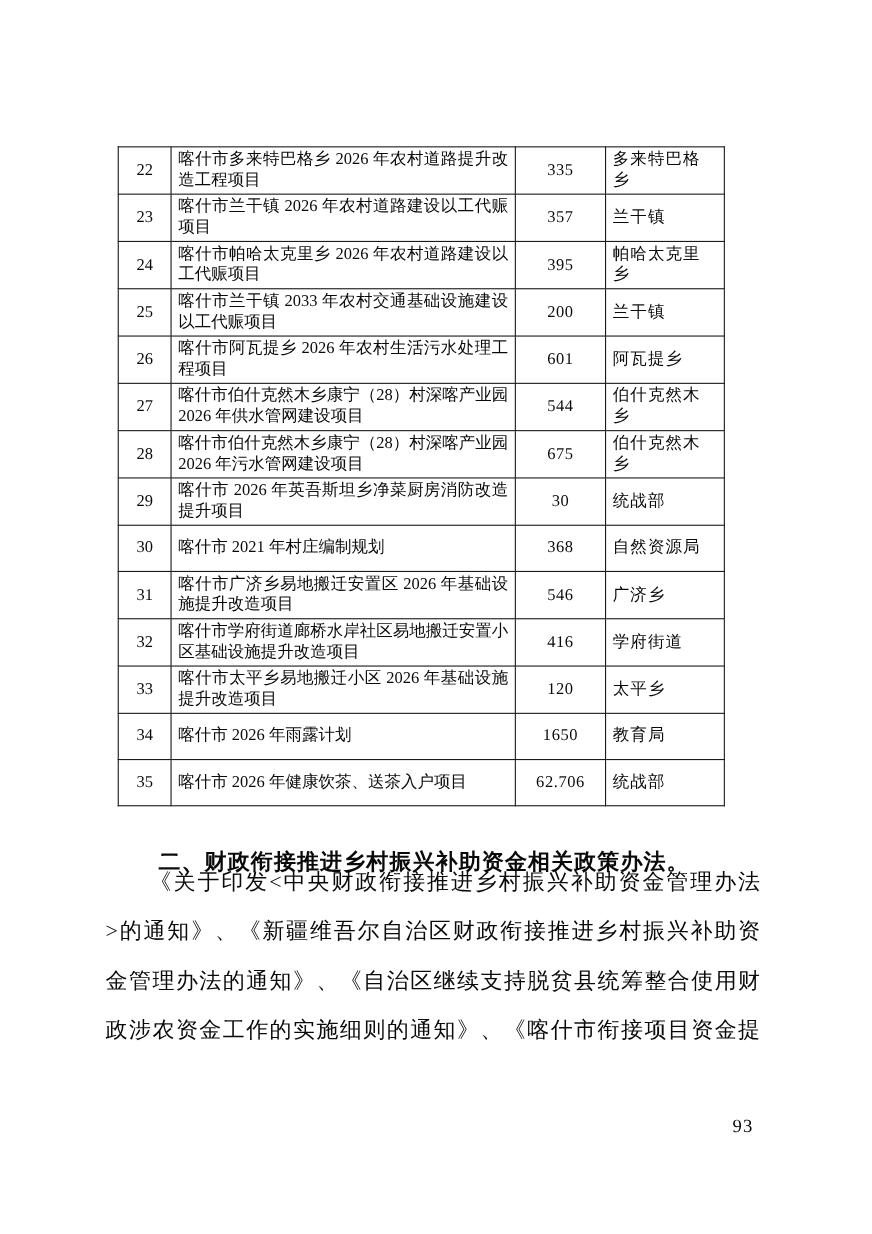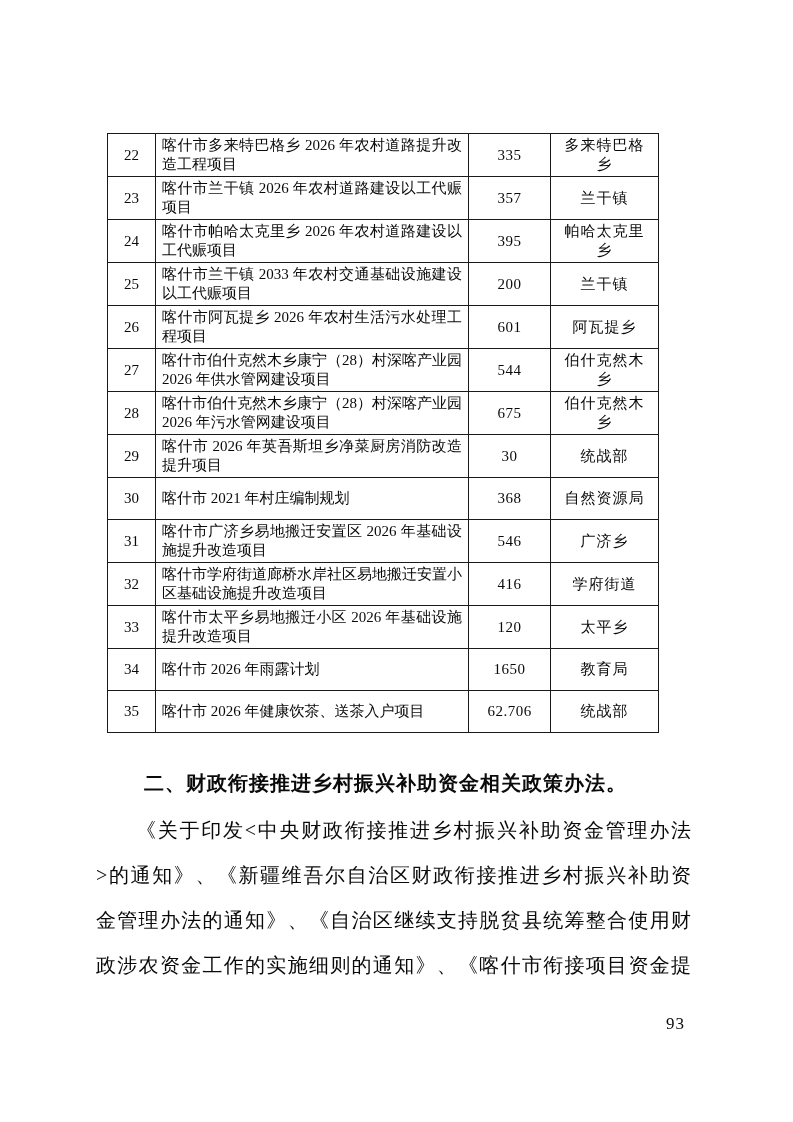--- a/index.html
+++ b/index.html
@@ -28,40 +28,40 @@
     border: 1px solid #1a1a1a;
     font-size: 15px;
     line-height: 19px;
     vertical-align: middle;
     padding: 2px 6px;
     overflow: hidden;
   }
   .cell-no      { text-align: center; padding: 2px 1px; }
   .cell-project { text-align: justify; }
   .cell-amount  { text-align: center; letter-spacing: 0.5px; }
-  .cell-unit    { text-align: center; letter-spacing: 1px; padding-left: 8px; }
+  .cell-unit    { text-align: left; letter-spacing: 1px; padding-left: 8px; }
 
   
   .section-heading {
     position: absolute;
     left: 96px;
     top: 770px;
     width: 596px;
     font-size: 20px;
     font-weight: bold;
     letter-spacing: 1px;
     text-indent: 48px;
     white-space: nowrap;
   }
 
   
   .paragraph {
     position: absolute;
     left: 96px;
-    top: 808px;
+    top: 780px;
     width: 595px;
     font-size: 20px;
   }
   .para-line {
     height: 45px;
     line-height: 45px;
     text-align: justify;
     text-align-last: justify;
     white-space: nowrap;
   }

